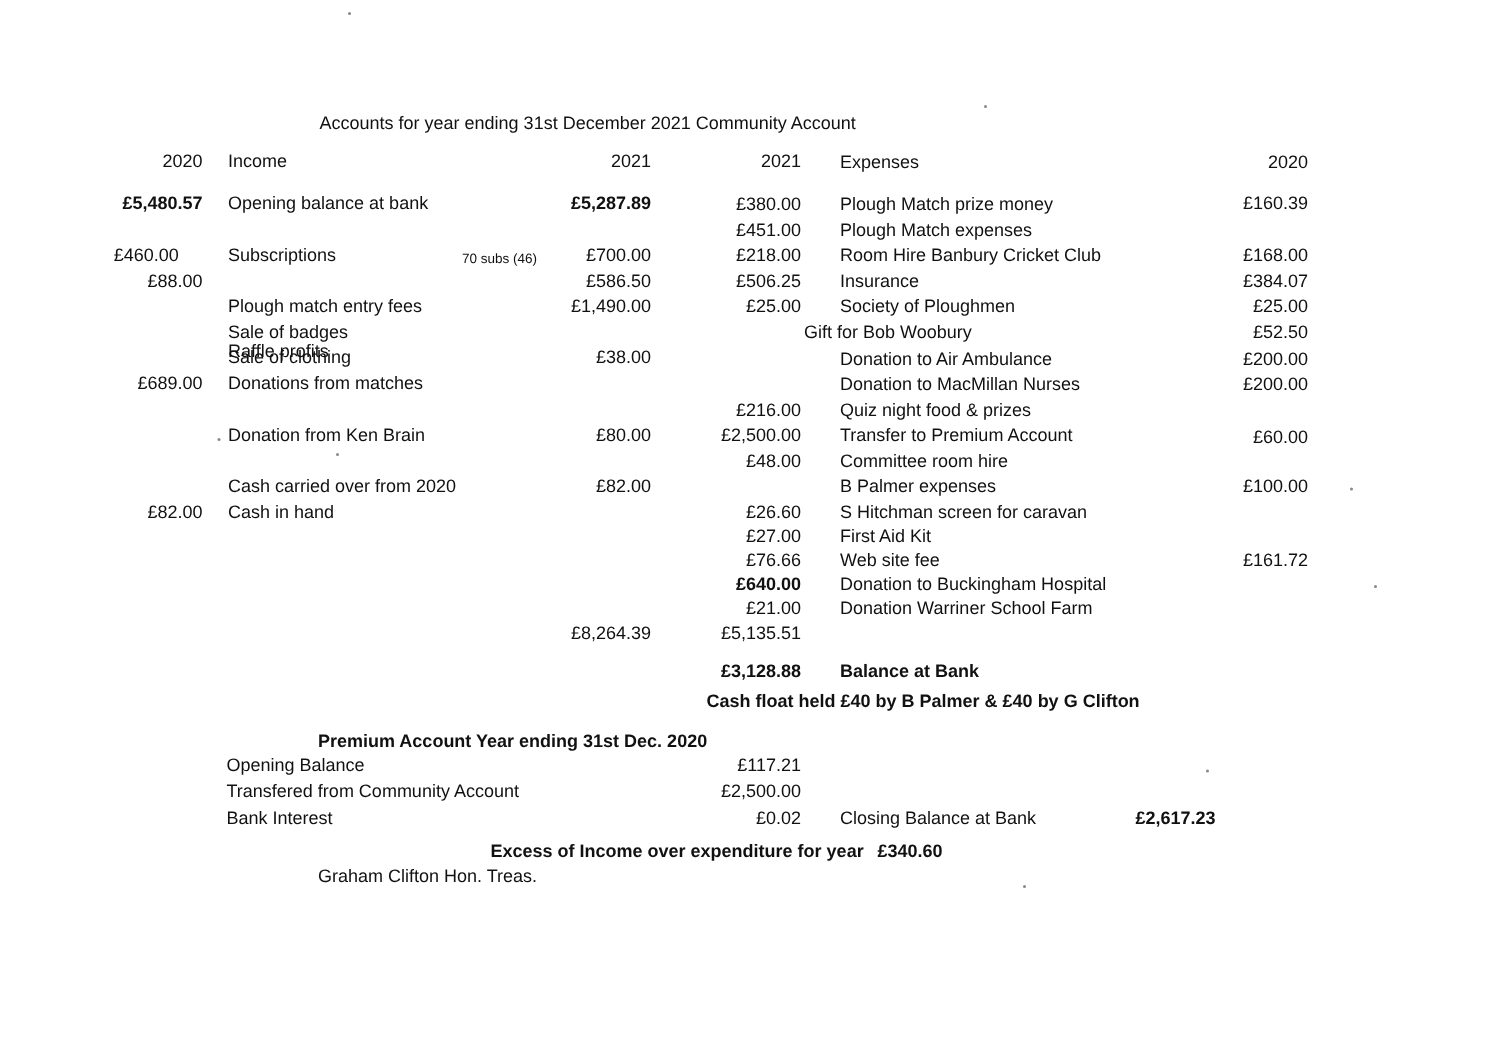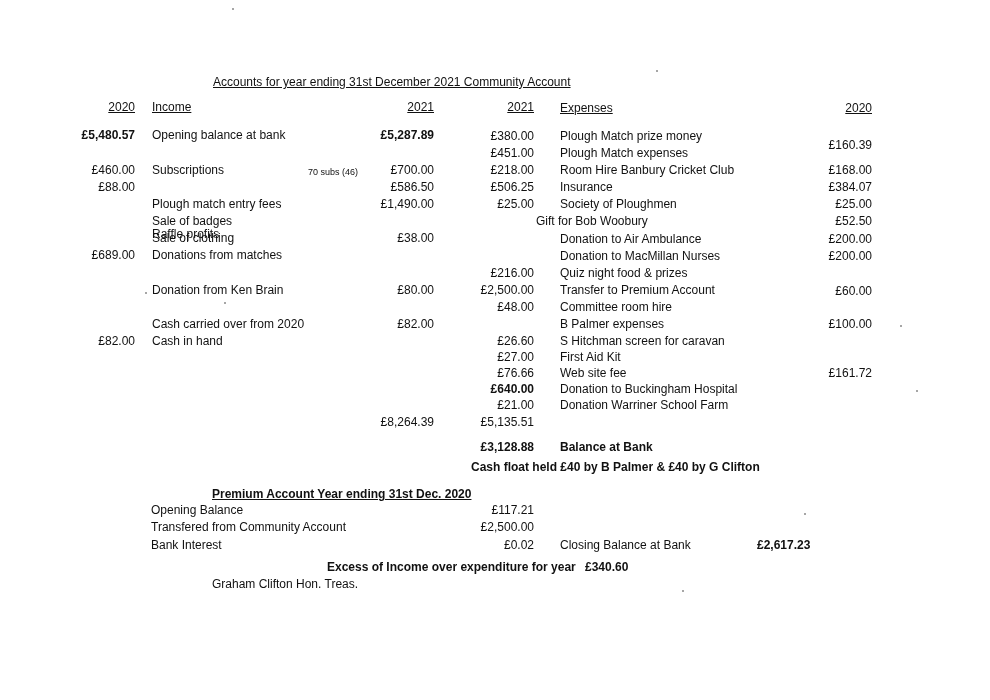--- a/index.html
+++ b/index.html
@@ -3,21 +3,21 @@
 <meta charset="utf-8">
 <style>
   html, body { margin: 0; padding: 0; }
   body {
     width: 990px; height: 700px; background: #ffffff; position: relative; overflow: hidden;
     font-family: "Liberation Sans", sans-serif; font-size: 12px; color: #111111;
   }
   .t { position: absolute; white-space: nowrap; line-height: 14px; }
   .r { text-align: right; }
   .b { font-weight: bold; }
-  .u { text-decoration: underline; }
+  .u { }
   .small { font-size: 9px; }
   .speck { position: absolute; width: 2px; height: 2px; background: #888; border-radius: 1px; }
 </style>
 </head>
 <body>
 
 <div>
 
   <div class="t u" style="left:213px;top:75px;">Accounts for year ending 31st December 2021  Community Account</div>
 
@@ -28,21 +28,21 @@
   <div class="t u" style="left:560px;top:101px;">Expenses</div>
   <div class="t u r" style="left:810px;width:62px;top:101px;">2020</div>
 
   <div>
     <div>
       <div class="t r b" style="left:60px;width:75px;top:128px;">£5,480.57</div>
       <div class="t" style="left:152px;top:128px;">Opening balance at bank</div>
       <div class="t r b" style="left:360px;width:74px;top:128px;">£5,287.89</div>
     </div>
     <div>
-      <div class="t r" style="left:60px;width:75px;top:163px;">£460.00</div>
+      <div class="t r" style="left:60px;width:75px;top:163px;text-align:center;">£460.00</div>
       <div class="t" style="left:152px;top:163px;">Subscriptions</div>
       <div class="t small" style="left:308px;top:165px;">70 subs (46)</div>
       <div class="t r" style="left:360px;width:74px;top:163px;">£700.00</div>
     </div>
     <div>
       <div class="t r" style="left:60px;width:75px;top:180px;">£88.00</div>
       <div class="t" style="left:152px;top:180px;margin-top:47px;">Raffle profits</div>
       <div class="t r" style="left:360px;width:74px;top:180px;">£586.50</div>
     </div>
     <div>
@@ -76,21 +76,21 @@
   </div>
 
   <div>
     <div>
       <div class="t r" style="left:460px;width:74px;top:129px;">£380.00</div>
       <div class="t" style="left:560px;top:129px;">Plough Match prize money</div>
     </div>
     <div>
       <div class="t r" style="left:460px;width:74px;top:146px;">£451.00</div>
       <div class="t" style="left:560px;top:146px;">Plough Match expenses</div>
-      <div class="t r" style="left:800px;width:72px;top:138px;text-align:right;">£160.39</div>
+      <div class="t r" style="left:800px;width:72px;top:128px;text-align:right;">£160.39</div>
     </div>
     <div>
       <div class="t r" style="left:460px;width:74px;top:163px;">£218.00</div>
       <div class="t" style="left:560px;top:163px;">Room Hire  Banbury Cricket Club</div>
       <div class="t r" style="left:800px;width:72px;top:163px;">£168.00</div>
     </div>
     <div>
       <div class="t r" style="left:460px;width:74px;top:180px;">£506.25</div>
       <div class="t" style="left:560px;top:180px;">Insurance</div>
       <div class="t r" style="left:800px;width:72px;top:180px;">£384.07</div>

